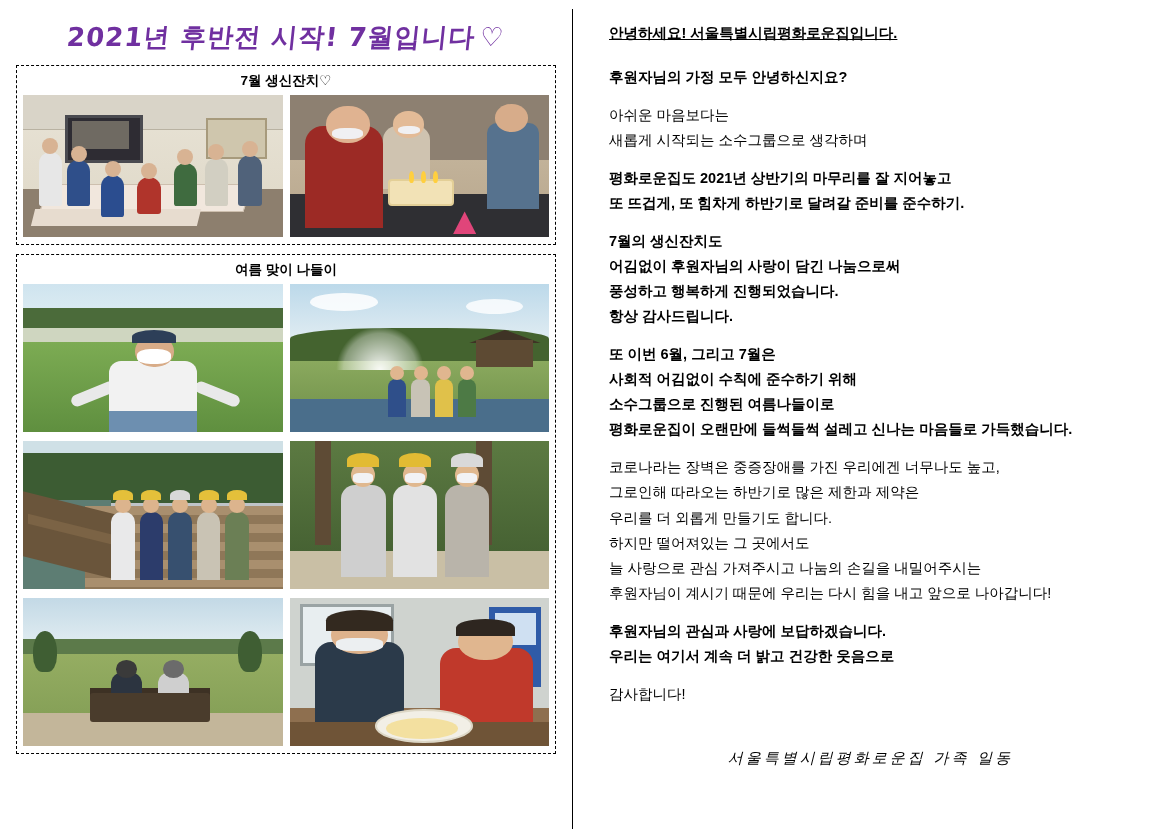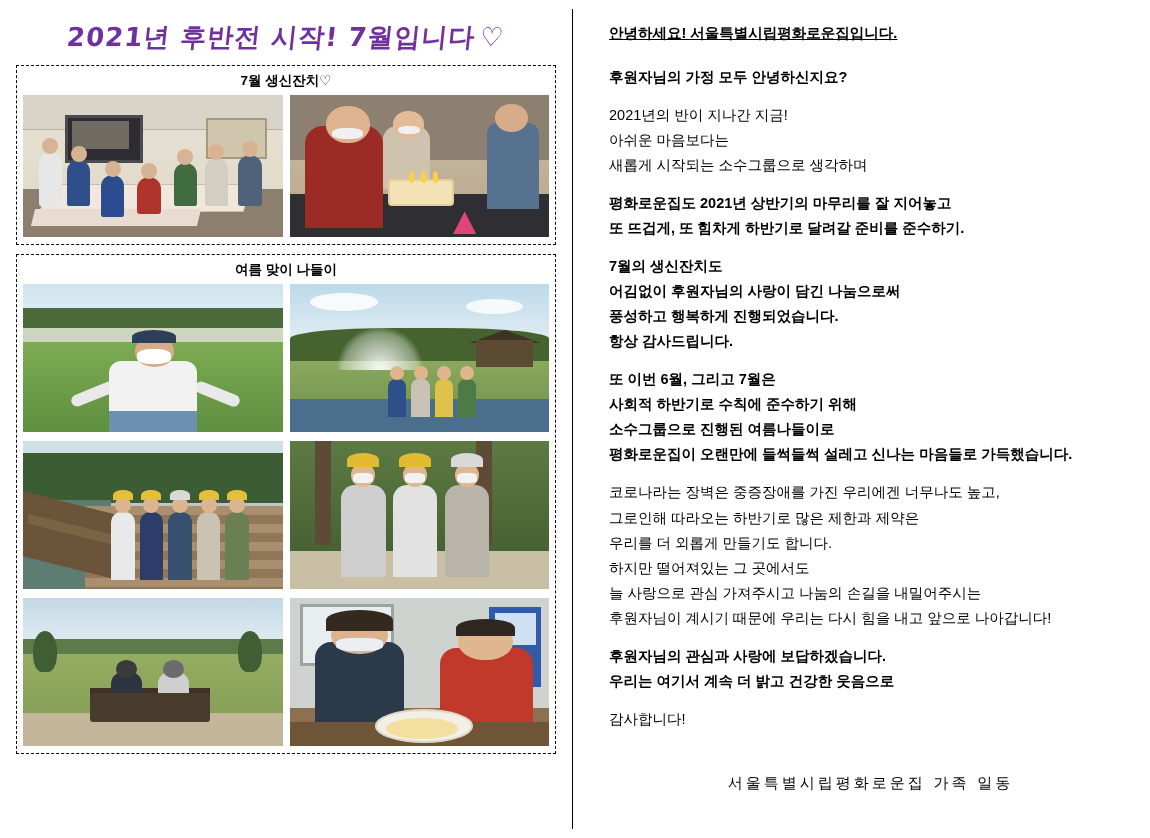--- a/index.html
+++ b/index.html
@@ -105,20 +105,21 @@
     margin-bottom: 9px;
   }
   .rt .bold {
     font-weight: bold;
   }
   .signature {
     margin-top: 26px;
     text-align: center;
     font-size: 15px;
     letter-spacing: 3px;
+    font-style: italic;
     font-family: "DejaVu Serif", serif;
   }
 
   
   .scene { position: absolute; inset: 0; }
   .sh { position: absolute; }
 
   
   .p1 .wall { inset: 0; background: linear-gradient(#e8e3d6, #ded7c6); }
   .p1 .ceil { left:0; right:0; top:0; height:24%; background:#d9d4c8; border-bottom:1px solid #b9b2a2;}
@@ -441,34 +442,33 @@
 
   <div class="divider"></div>
 
   <div class="right-col">
     <div class="rt">
       <p class="greeting bold">안녕하세요! 서울특별시립평화로운집입니다.</p>
       <div class="gap"></div>
       <div id="letter-paragraphs">
           <p class="bold">후원자님의 가정 모두 안녕하신지요?</p>
           <div class="gap"></div>
-          <p>2021년의 반이 지나간 지금!</p>
           <p>아쉬운 마음보다는</p>
           <p>새롭게 시작되는 소수그룹으로 생각하며</p>
           <div class="gap"></div>
           <p class="bold">평화로운집도 2021년 상반기의 마무리를 잘 지어놓고</p>
           <p class="bold">또 뜨겁게, 또 힘차게 하반기로 달려갈 준비를 준수하기.</p>
           <div class="gap"></div>
           <p class="bold">7월의 생신잔치도</p>
           <p class="bold">어김없이 후원자님의 사랑이 담긴 나눔으로써</p>
           <p class="bold">풍성하고 행복하게 진행되었습니다.</p>
           <p class="bold">항상 감사드립니다.</p>
           <div class="gap"></div>
           <p class="bold">또 이번 6월, 그리고 7월은</p>
-          <p class="bold">사회적 하반기로 수칙에 준수하기 위해</p>
+          <p class="bold">사회적 어김없이 수칙에 준수하기 위해</p>
           <p class="bold">소수그룹으로 진행된 여름나들이로</p>
           <p class="bold">평화로운집이 오랜만에 들썩들썩 설레고 신나는 마음들로 가득했습니다.</p>
           <div class="gap"></div>
           <p>코로나라는 장벽은 중증장애를 가진 우리에겐 너무나도 높고,</p>
           <p>그로인해 따라오는 하반기로 많은 제한과 제약은</p>
           <p>우리를 더 외롭게 만들기도 합니다.</p>
           <p>하지만 떨어져있는 그 곳에서도</p>
           <p>늘 사랑으로 관심 가져주시고 나눔의 손길을 내밀어주시는</p>
           <p>후원자님이 계시기 때문에 우리는 다시 힘을 내고 앞으로 나아갑니다!</p>
           <div class="gap"></div>

